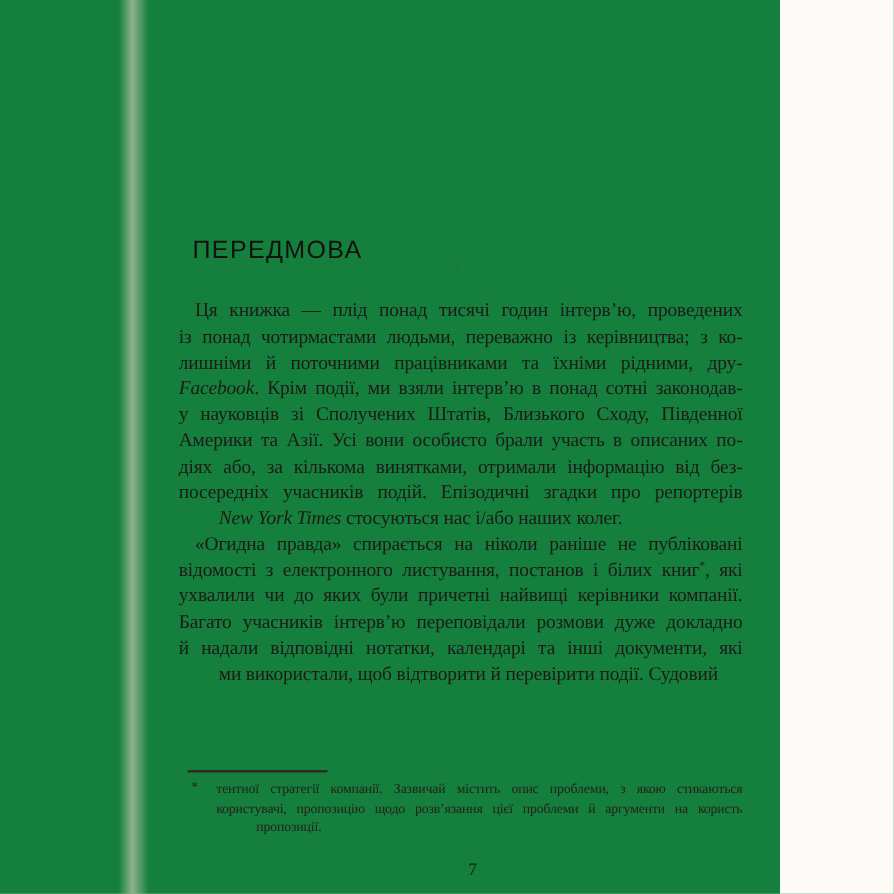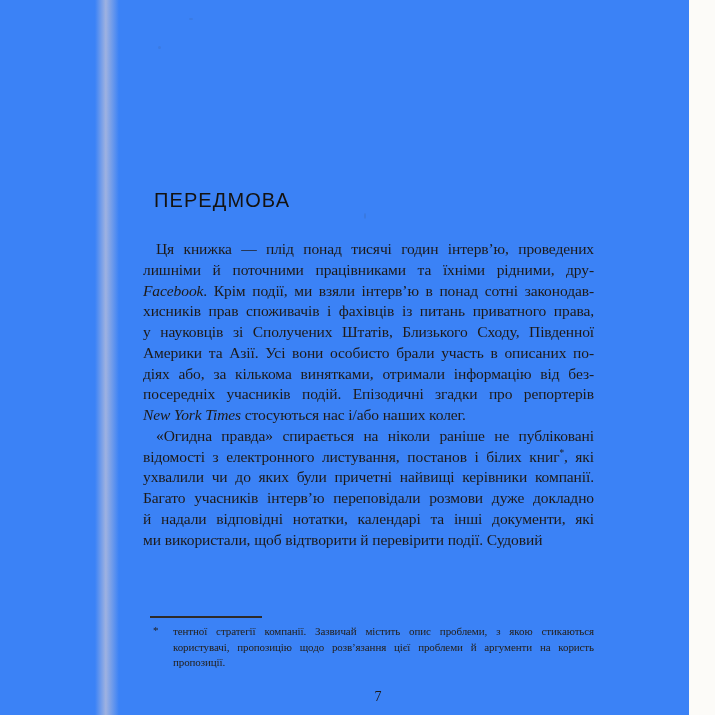--- a/index.html
+++ b/index.html
@@ -1,31 +1,31 @@
 <!DOCTYPE html>
 <html><head>
 <meta charset="utf-8">
 <style>
   html,body{margin:0;padding:0;}
   body{width:715px;height:715px;background:#fcfbf8;overflow:hidden;}
-  .scan{position:relative;width:689px;height:715px;background:#3b82f6;
+  .scan{position:relative;width:624px;height:715px;background:#15803d;
         font-family:"Liberation Serif","DejaVu Serif",serif;color:#1d1a18;}
   .edge-band{position:absolute;left:95px;top:0;width:24px;height:715px;
         background:linear-gradient(90deg,rgba(243,224,215,0) 0%,rgba(240,217,207,0.55) 45%,rgba(243,224,215,0) 100%);}
   .speck{position:absolute;border-radius:50%;background:rgba(60,60,60,0.10);}
   .speck.s1{left:189px;top:18px;width:4px;height:2px;}
   .speck.s2{left:158px;top:46px;width:3px;height:3px;}
   .speck.s3{left:364px;top:213px;width:2px;height:6px;background:rgba(60,60,60,0.12);}
   .heading{position:absolute;left:154px;top:189px;margin:0;
         font-family:"Liberation Sans","DejaVu Sans",sans-serif;
         font-size:20px;font-weight:400;letter-spacing:1.1px;color:#141210;}
   .body-text{position:absolute;left:143px;top:239px;width:451px;
         font-size:15.5px;line-height:20.75px;letter-spacing:-0.1px;}
   .line{text-align:justify;text-align-last:justify;white-space:normal;}
-  .line.last{text-align-last:left;}
+  .line.last{text-align-last:left;margin-left:32px;}
   .line.indent{text-indent:13px;}
   .it{font-style:italic;}
   sup.fnref{font-size:0.6em;line-height:0;vertical-align:super;}
   .fn-rule{position:absolute;left:150px;top:616px;width:112px;height:1.5px;background:#2e2b29;}
   .fn-marker{position:absolute;left:153px;top:624px;font-size:11px;color:#1d1a18;}
   .footnote-lines{position:absolute;left:173px;top:624px;width:421px;
         font-size:11px;line-height:15.6px;letter-spacing:-0.1px;color:#23201d;}
   .page-number{position:absolute;left:143px;top:689px;width:470px;
         text-align:center;font-size:14px;color:#1d1a18;}
 </style>
@@ -35,23 +35,23 @@
 <div class="scan">
   <div class="edge-band"></div>
   <div class="speck s1"></div>
   <div class="speck s2"></div>
   <div class="speck s3"></div>
 
   <h1 class="heading">ПЕРЕДМОВА</h1>
 
   <div class="body-text" id="body-lines">
       <div class="line indent"><span>Ця книжка — плід понад тисячі годин інтерв’ю, проведених</span></div>
+      <div class="line"><span>із понад чотирмастами людьми, переважно із керівництва; з ко-</span></div>
       <div class="line"><span>лишніми й поточними працівниками та їхніми рідними, дру-</span></div>
       <div class="line"><span class="it">Facebook</span><span>. Крім події, ми взяли інтерв’ю в понад сотні законодав-</span></div>
-      <div class="line"><span>хисників прав споживачів і фахівців із питань приватного права,</span></div>
       <div class="line"><span>у науковців зі Сполучених Штатів, Близького Сходу, Південної</span></div>
       <div class="line"><span>Америки та Азії. Усі вони особисто брали участь в описаних по-</span></div>
       <div class="line"><span>діях або, за кількома винятками, отримали інформацію від без-</span></div>
       <div class="line"><span>посередніх учасників подій. Епізодичні згадки про репортерів</span></div>
       <div class="line last"><span class="it">New York Times</span><span> стосуються нас і/або наших колег.</span></div>
       <div class="line indent"><span>«Огидна правда» спирається на ніколи раніше не публіковані</span></div>
       <div class="line"><span>відомості з електронного листування, постанов і білих книг</span><sup class="fnref">*</sup><span>, які</span></div>
       <div class="line"><span>ухвалили чи до яких були причетні найвищі керівники компанії.</span></div>
       <div class="line"><span>Багато учасників інтерв’ю переповідали розмови дуже докладно</span></div>
       <div class="line"><span>й надали відповідні нотатки, календарі та інші документи, які</span></div>

